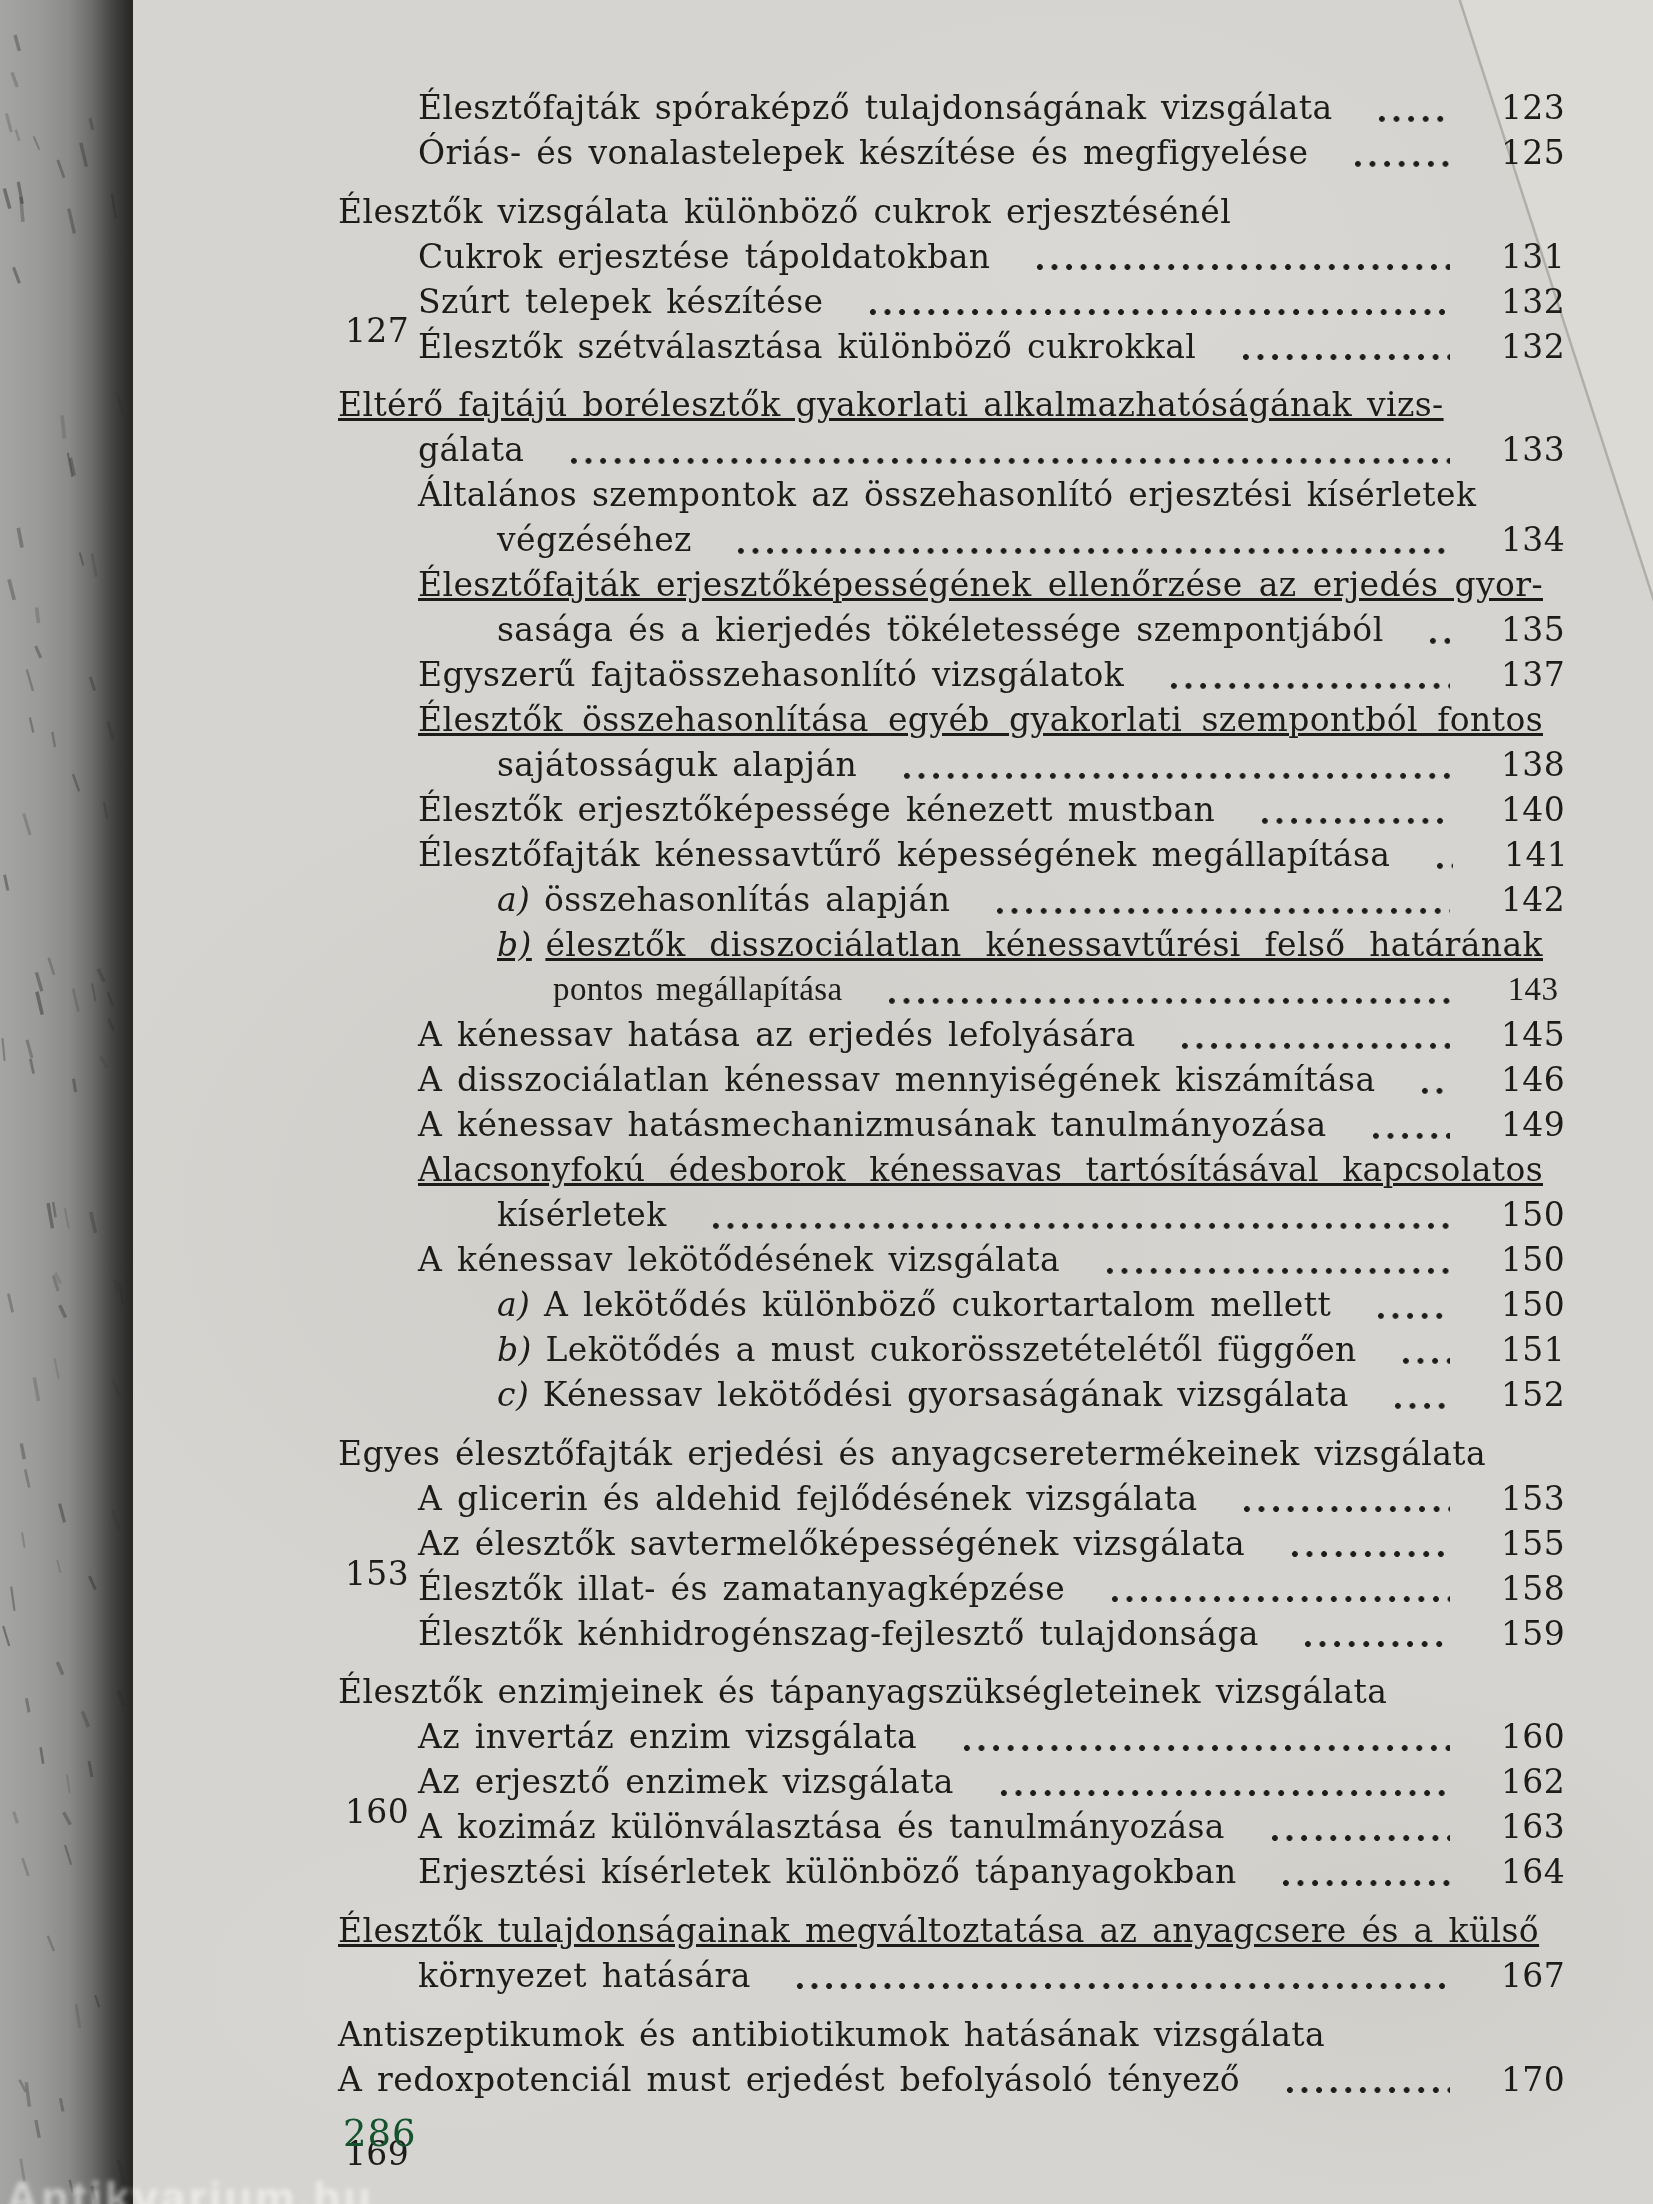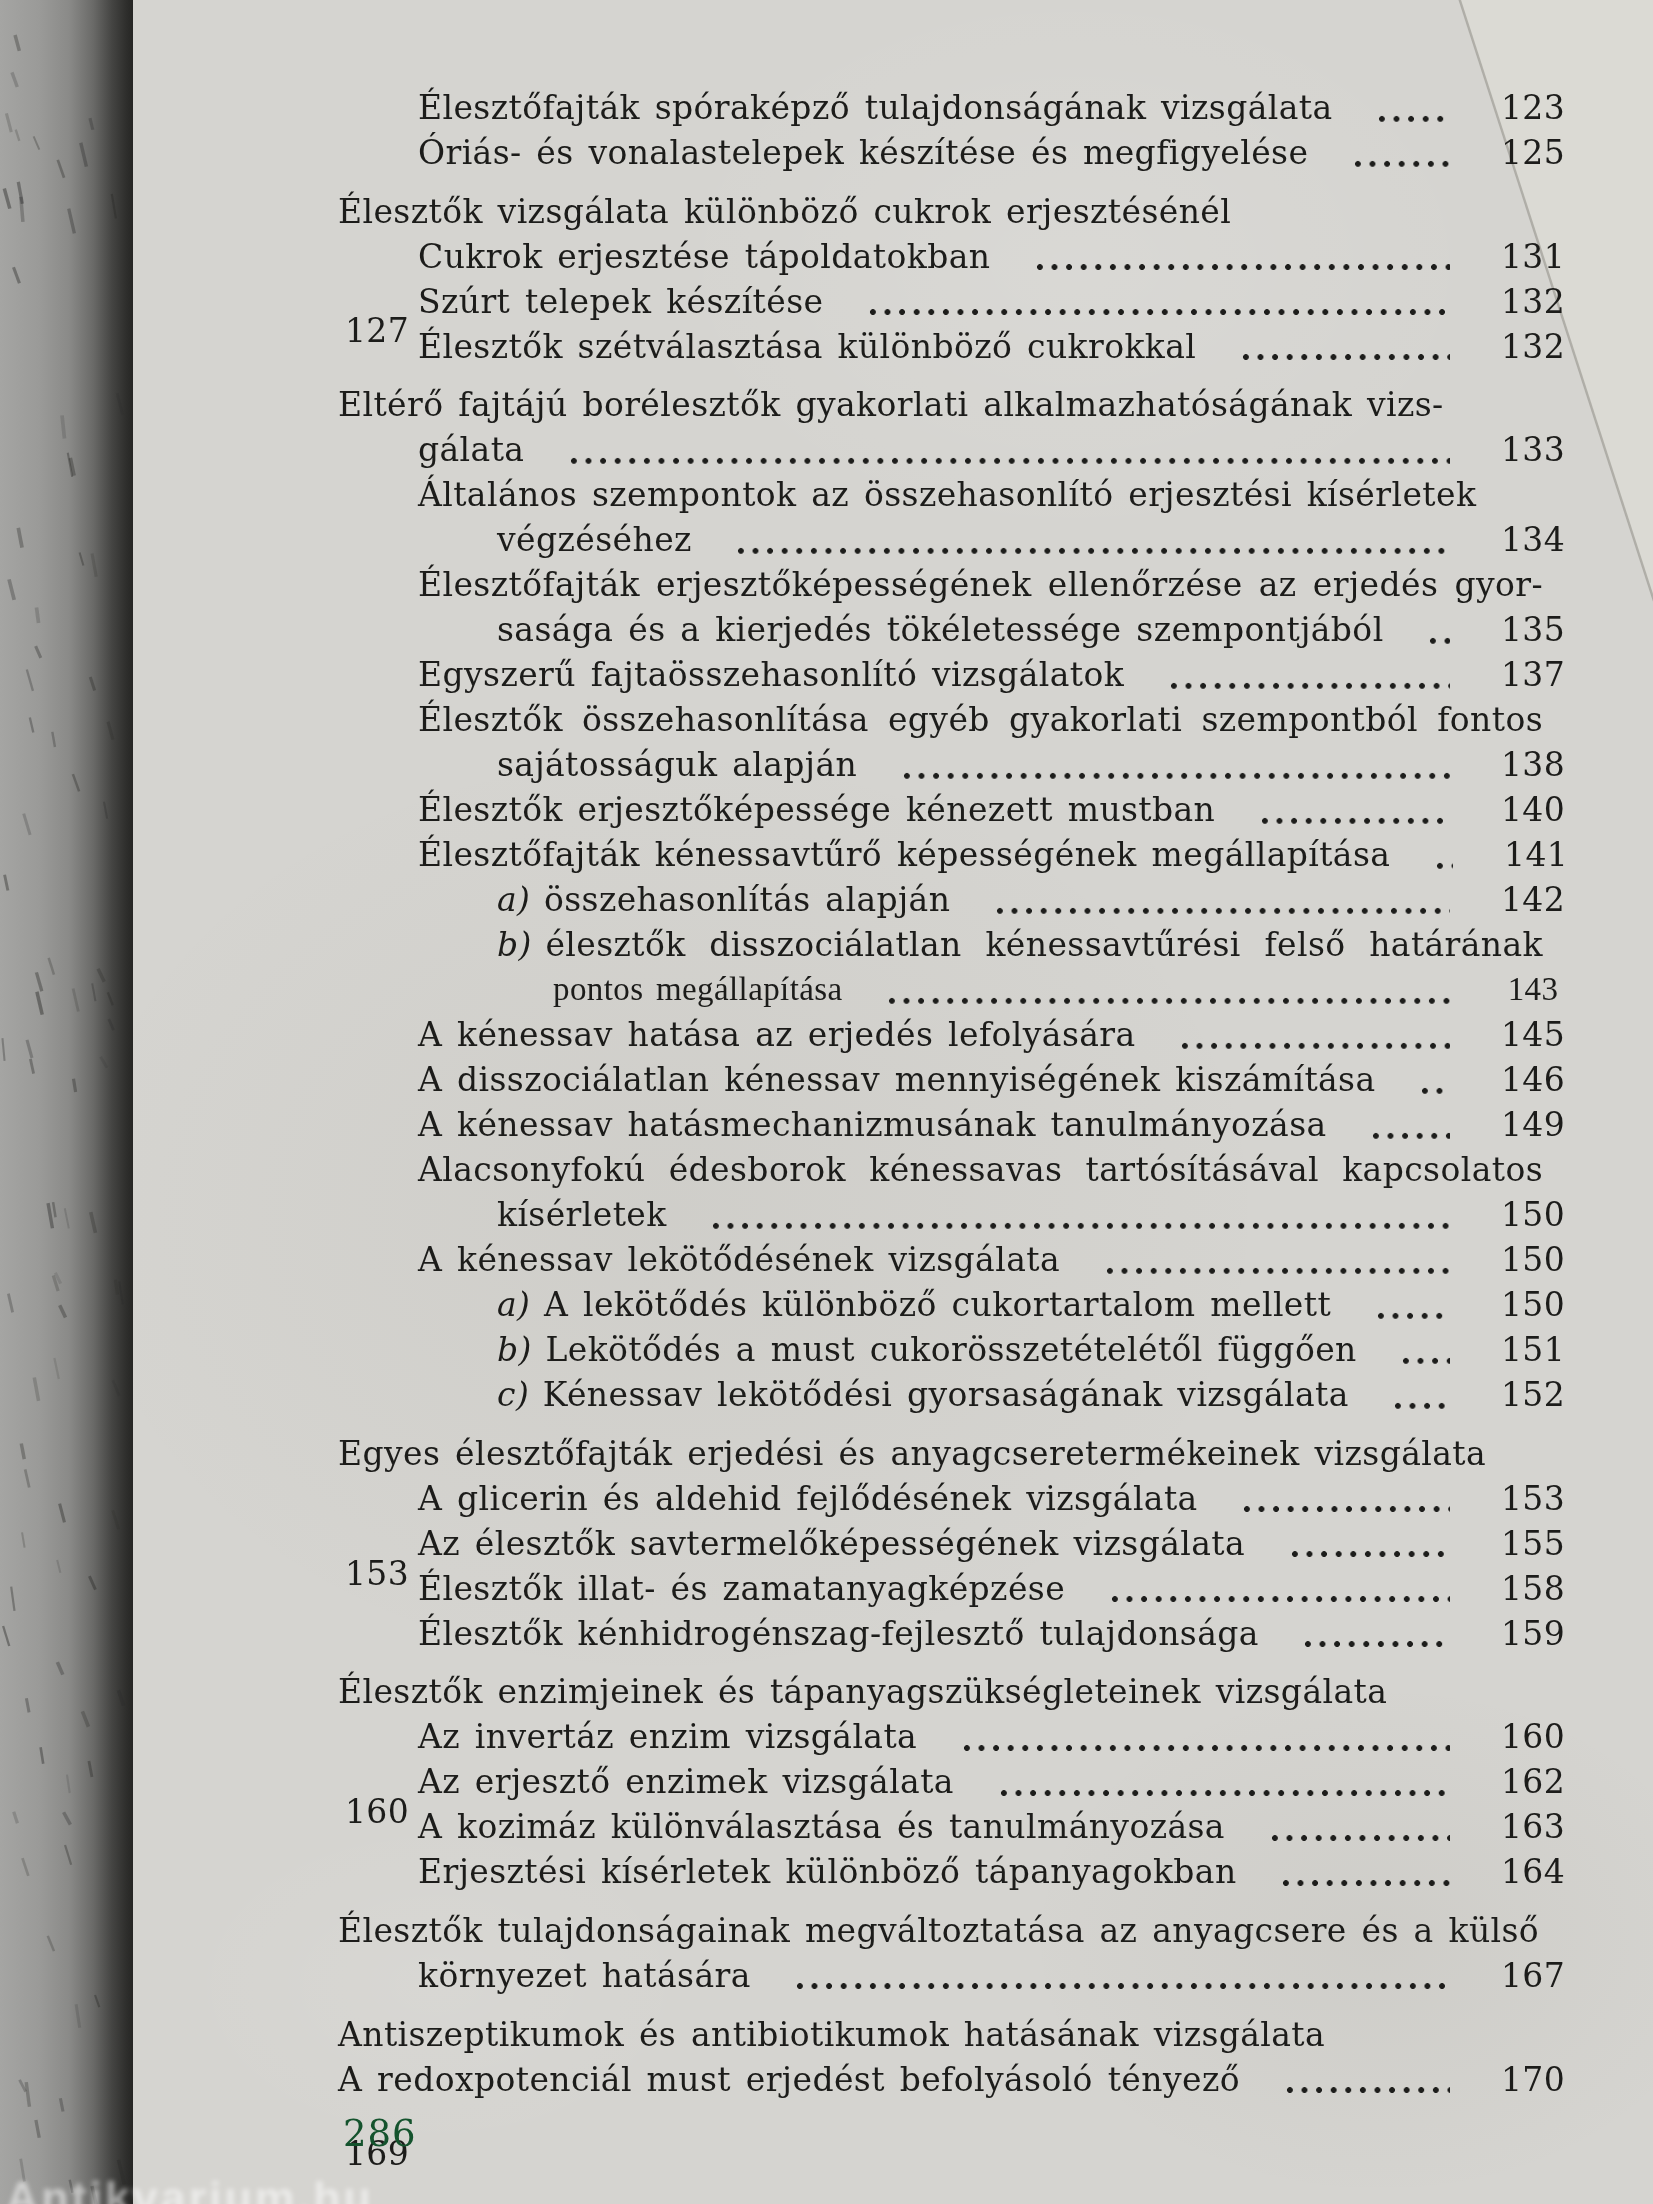--- a/index.html
+++ b/index.html
@@ -35,21 +35,21 @@
     font-size:33px;line-height:45px;color:#1c1c1a;
     letter-spacing:0.4px;word-spacing:3.9px;
   }
   .row{display:flex;align-items:baseline;height:45px;gap:34px;}
   .row.gap{margin-top:13.6px;flex-direction:column;}
   .row.ind0{padding-left:0;}
   .row.ind1{padding-left:80px;}
   .row.ind2{padding-left:159px;}
   .row.ind3{padding-left:215px;font-family:Liberation Serif, serif;}
   .txt{white-space:nowrap;}
-  .row.stretch .txt{flex:1 1 auto;white-space:normal;text-align:justify;text-align-last:justify;margin-right:29px;}
+  .row.stretch .txt{flex:1 1 auto;white-space:normal;text-align:justify;text-align-last:justify;margin-right:29px;text-decoration:underline;}
   .marker{font-style:italic;margin-right:13.6px;}
   .leader{
     flex:1 1 auto;align-self:flex-end;height:9.7px;min-width:17.5px;
     margin:0 9.7px 6.8px 11.6px;
   }
   .leader.dots{
     background-image:radial-gradient(circle at 3.9px 4.9px,#1d1d1b 2.5px,rgba(0,0,0,0) 3.2px);
     background-size:14.6px 9.7px;background-repeat:repeat-x;background-position:left bottom;
   }
   .pnum{width:78px;flex:0 0 78px;text-align:center;white-space:nowrap;}

